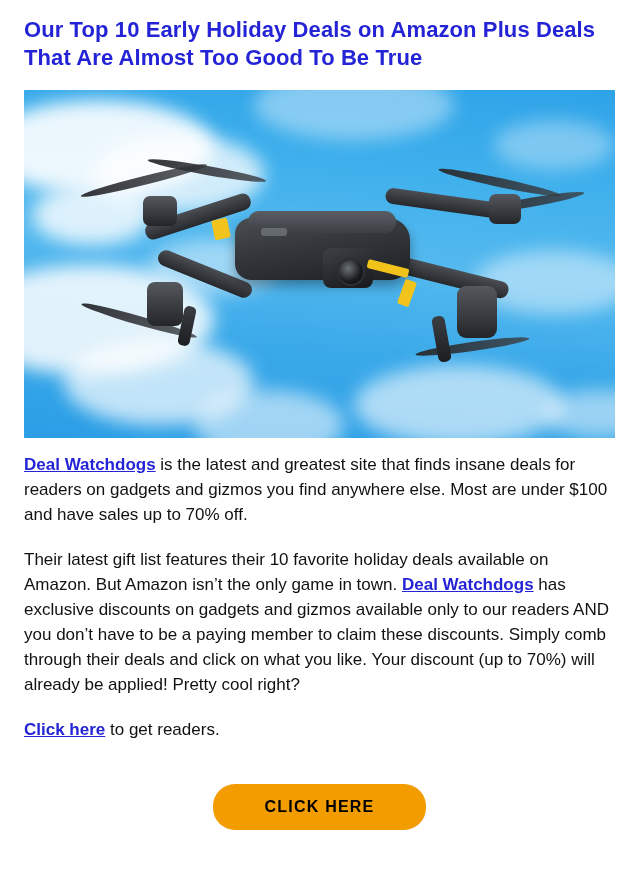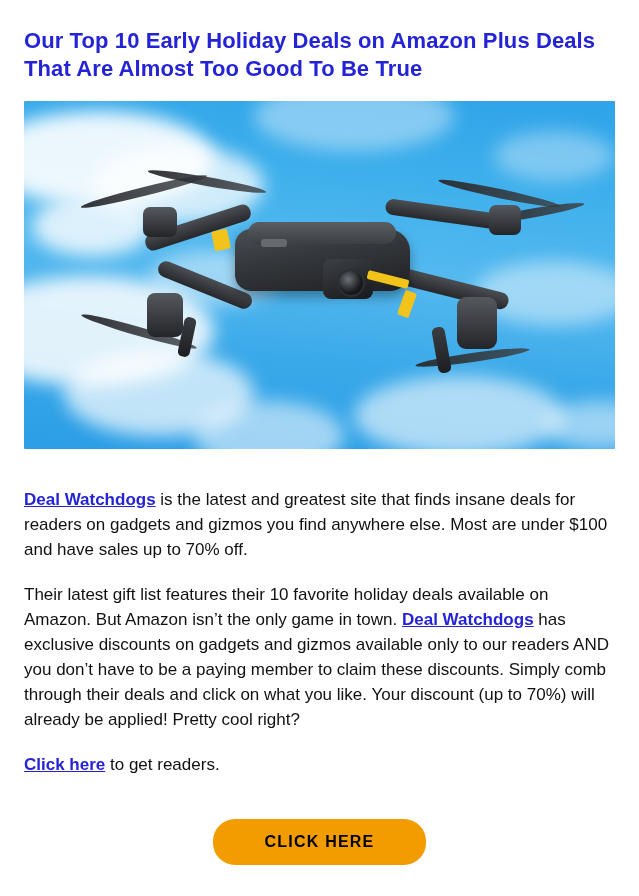--- a/index.html
+++ b/index.html
@@ -20,21 +20,21 @@
     position: relative;
     box-sizing: border-box;
     padding: 0 24px;
   }
   .headline {
     color: #2424d6;
     font-size: 22px;
     line-height: 28px;
     font-weight: bold;
     margin: 0;
-    padding-top: 27px;
+    padding-top: 16px;
     letter-spacing: 0.1px;
   }
   .hero {
     margin-top: 18px;
     width: 591px;
     height: 348px;
     position: relative;
     overflow: hidden;
     border-radius: 1px;
     background: linear-gradient(185deg, #2ea3e8 0%, #3fb0ec 25%, #54b9ef 48%, #3aa9e9 72%, #2b9ee6 100%);
@@ -160,21 +160,21 @@
     background: linear-gradient(180deg, #3a3d42, #1c1e21);
     border-radius: 5px;
   }
   .leg1 { left: 96px; top: 150px; width: 12px; height: 40px; transform: rotate(12deg); }
   .leg2 { left: 350px; top: 160px; width: 13px; height: 46px; transform: rotate(-10deg); }
 
   .body-text {
     font-size: 17px;
     line-height: 25px;
     margin: 0;
-    padding-top: 38px;
+    padding-top: 14px;
     color: #111111;
   }
   .body-text + .body-text { padding-top: 20px; }
   a.inline-link {
     color: #2424d6;
     font-weight: bold;
     text-decoration: underline;
   }
   .cta-wrap {
     text-align: center;

